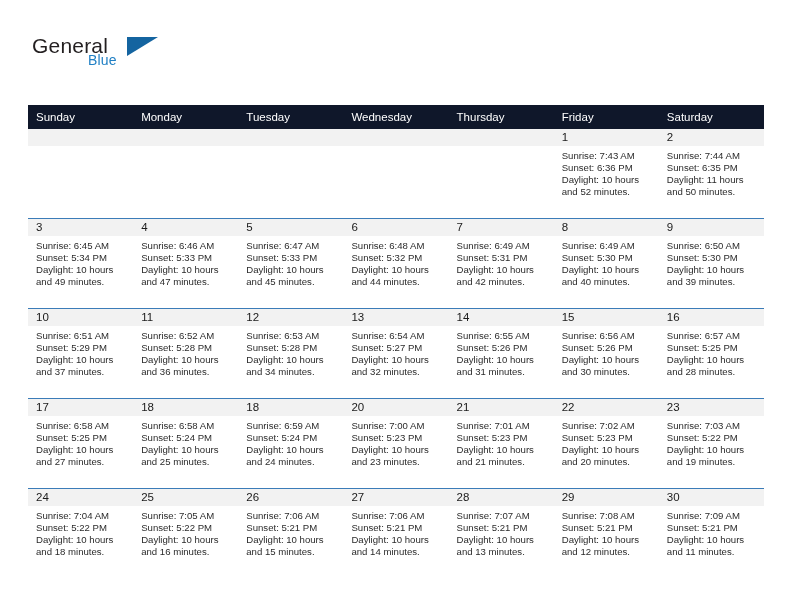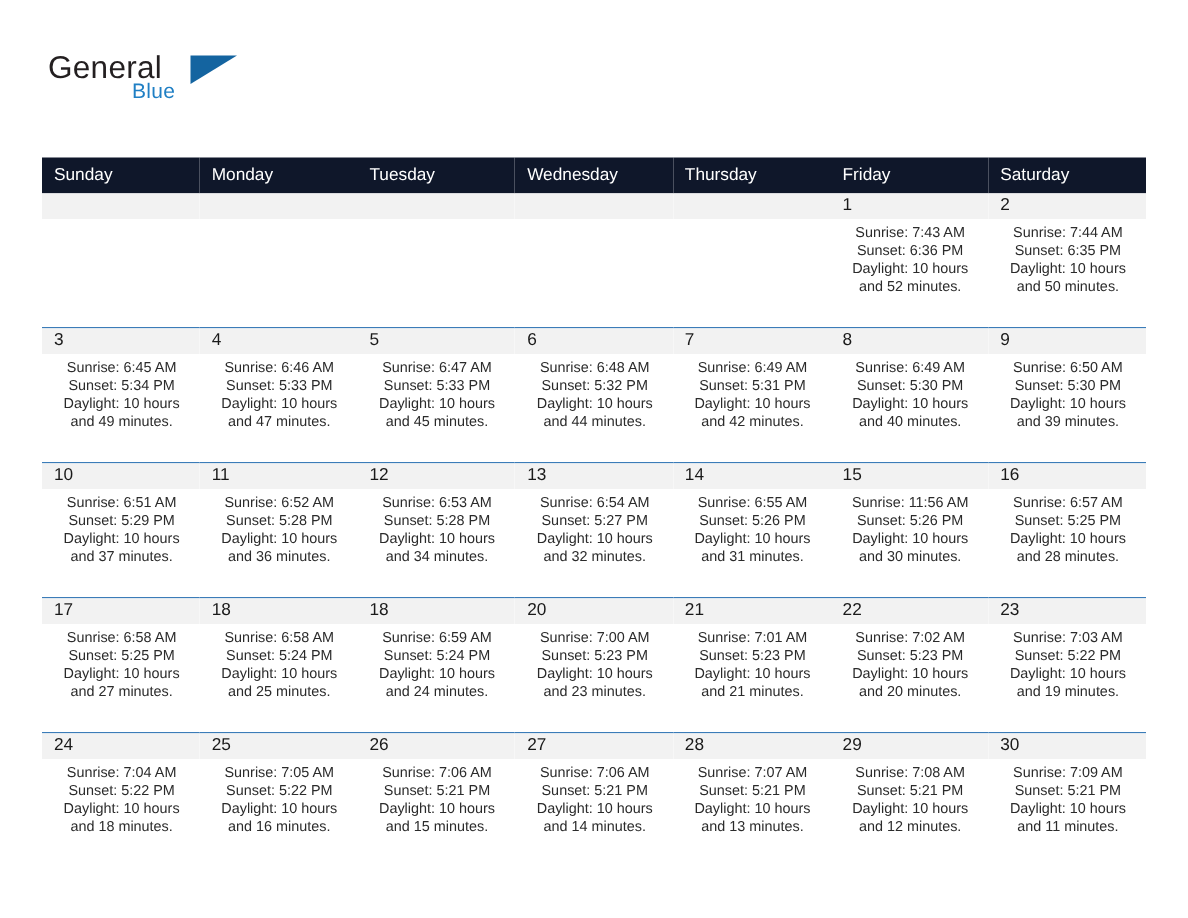--- a/index.html
+++ b/index.html
@@ -133,21 +133,20 @@
     box-sizing: border-box;
   }
   .cell.empty .daynum-strip {
     background: #f2f2f2;
   }
   .details {
     padding: 4px 7px 0 8px;
     font-size: 9.6px;
     line-height: 12.1px;
     color: #2b2b2b;
-    text-align: center;
   }
   .details div {
     white-space: nowrap;
   }
   .details .daylight-wrap {
     white-space: normal;
   }
 </style>
 </head>
 <body>
@@ -215,21 +214,21 @@
                 <div class="daylight-wrap">Daylight: 10 hours and 52 minutes.</div>
               </div>
             </div>
           </td>
           <td>
             <div class="cell filled">
               <div class="daynum-strip">2</div>
               <div class="details">
                 <div>Sunrise: 7:44 AM</div>
                 <div>Sunset: 6:35 PM</div>
-                <div class="daylight-wrap">Daylight: 10 hours and 50 minutes.</div>
+                <div class="daylight-wrap">Daylight: 11 hours and 50 minutes.</div>
               </div>
             </div>
           </td>
         </tr>
         <tr class="week-row">
           <td>
             <div class="cell filled">
               <div class="daynum-strip">3</div>
               <div class="details">
                 <div>Sunrise: 6:45 AM</div>
@@ -347,21 +346,21 @@
                 <div>Sunrise: 6:55 AM</div>
                 <div>Sunset: 5:26 PM</div>
                 <div class="daylight-wrap">Daylight: 10 hours and 31 minutes.</div>
               </div>
             </div>
           </td>
           <td>
             <div class="cell filled">
               <div class="daynum-strip">15</div>
               <div class="details">
-                <div>Sunrise: 11:56 AM</div>
+                <div>Sunrise: 6:56 AM</div>
                 <div>Sunset: 5:26 PM</div>
                 <div class="daylight-wrap">Daylight: 10 hours and 30 minutes.</div>
               </div>
             </div>
           </td>
           <td>
             <div class="cell filled">
               <div class="daynum-strip">16</div>
               <div class="details">
                 <div>Sunrise: 6:57 AM</div>

